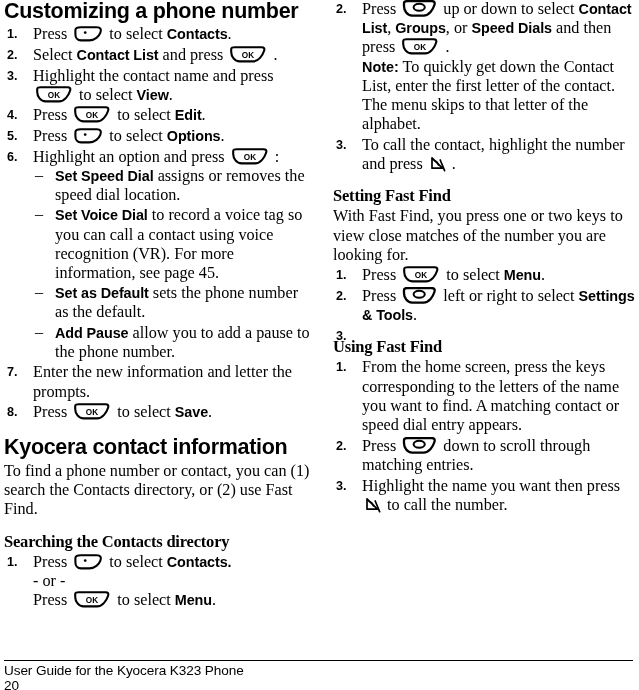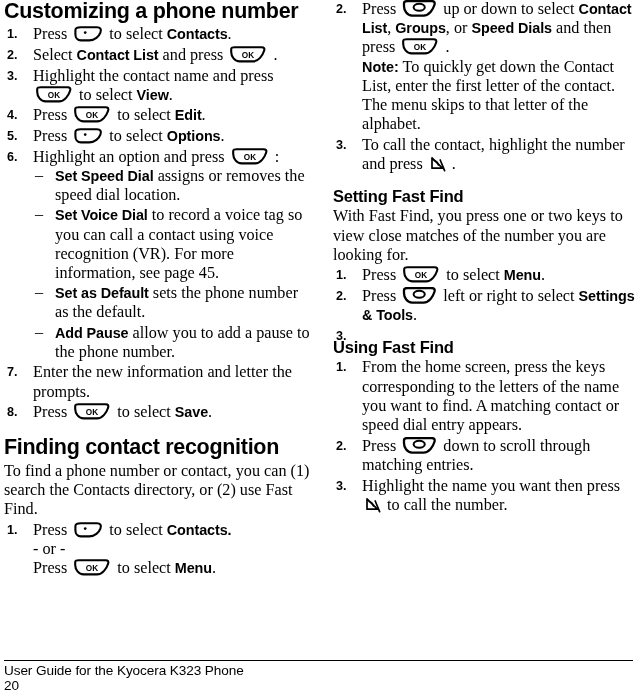--- a/index.html
+++ b/index.html
@@ -43,21 +43,21 @@
   h1.section-title {
     font-family: "Liberation Sans", sans-serif;
     font-weight: bold;
     font-size: 21.5px;
     line-height: 1.08;
     letter-spacing: -0.3px;
     margin: 0 0 2px 0;
     padding: 0;
   }
   h2.sub-title {
-    font-family: Liberation Sans, sans-serif;
+    font-family: Liberation Serif, serif;
     font-weight: bold;
     font-size: 16.5px;
     line-height: 1.1;
     letter-spacing: -0.2px;
     margin: 13px 0 2px 0;
     padding: 0;
   }
 
   p.body-text {
     font-size: 16.2px;
@@ -211,23 +211,24 @@
               <li><span class="dash">–</span><span><b>Set as Default</b> sets the phone number as the default.</span></li>
               <li><span class="dash">–</span><span><b>Add Pause</b> allow you to add a pause to the phone number.</span></li>
             </ul></li>
           <li><span class="num">7.</span><span>Enter the new information and letter the prompts.</span></li>
           <li><span class="num">8.</span><span>Press <span class="key key-ok"><svg viewBox="0 0 38 17" width="38" height="17">
                   <path d="M2.2 3.0 C2.2 1.6 3.4 1.2 5.6 1.2 L32.6 1.2 C35.0 1.2 36.0 2.4 35.0 5.0 C33.6 9.4 29.6 15.4 24.0 15.4 L10.6 15.4 C5.6 15.4 2.2 10.4 2.2 6.0 Z" fill="none" stroke="#000" stroke-width="2.1" stroke-linejoin="round"></path>
                   <text class="okglyph" x="19" y="9.4" text-anchor="middle" dominant-baseline="middle">OK</text>
                 </svg></span> to select <b>Save</b>.</span></li>
         </ol>
 
-      <h1 class="section-title" style="margin-top:14px;">Finding contact recognition</h1>
+      <h1 class="section-title" style="margin-top:14px;">Kyocera contact information</h1>
       <p class="body-text">To find a phone number or contact, you can (1) search the Contacts directory, or (2) use Fast Find.</p>
 
+      <h2 class="sub-title">Searching the Contacts directory</h2>
 
       <ol class="steps">
           <li><span class="num">1.</span><span>Press <span class="key key-softleft"><svg viewBox="0 0 30 16" width="30" height="16">
                   <path d="M2.4 4.2 C2.4 2.0 4.4 1.2 7.5 1.2 L24.0 1.2 C27.2 1.2 28.8 3.2 27.4 6.6 C26.0 10.3 22.0 14.4 16.2 14.4 L8.0 14.4 C4.4 14.4 2.4 11.6 2.4 8.2 Z" fill="none" stroke="#000" stroke-width="2.1" stroke-linejoin="round"></path>
                   <circle cx="12.2" cy="6.6" r="1.35" fill="#000"></circle>
                 </svg></span> to select <b>Contacts.</b></span><div class="or-line">- or -</div><div style="font-size: 16.2px; line-height: 1.19;">Press <span class="key key-ok"><svg viewBox="0 0 38 17" width="38" height="17">
                   <path d="M2.2 3.0 C2.2 1.6 3.4 1.2 5.6 1.2 L32.6 1.2 C35.0 1.2 36.0 2.4 35.0 5.0 C33.6 9.4 29.6 15.4 24.0 15.4 L10.6 15.4 C5.6 15.4 2.2 10.4 2.2 6.0 Z" fill="none" stroke="#000" stroke-width="2.1" stroke-linejoin="round"></path>
                   <text class="okglyph" x="19" y="9.4" text-anchor="middle" dominant-baseline="middle">OK</text>
                 </svg></span> to select <b>Menu</b>.</div></li>
         </ol>

